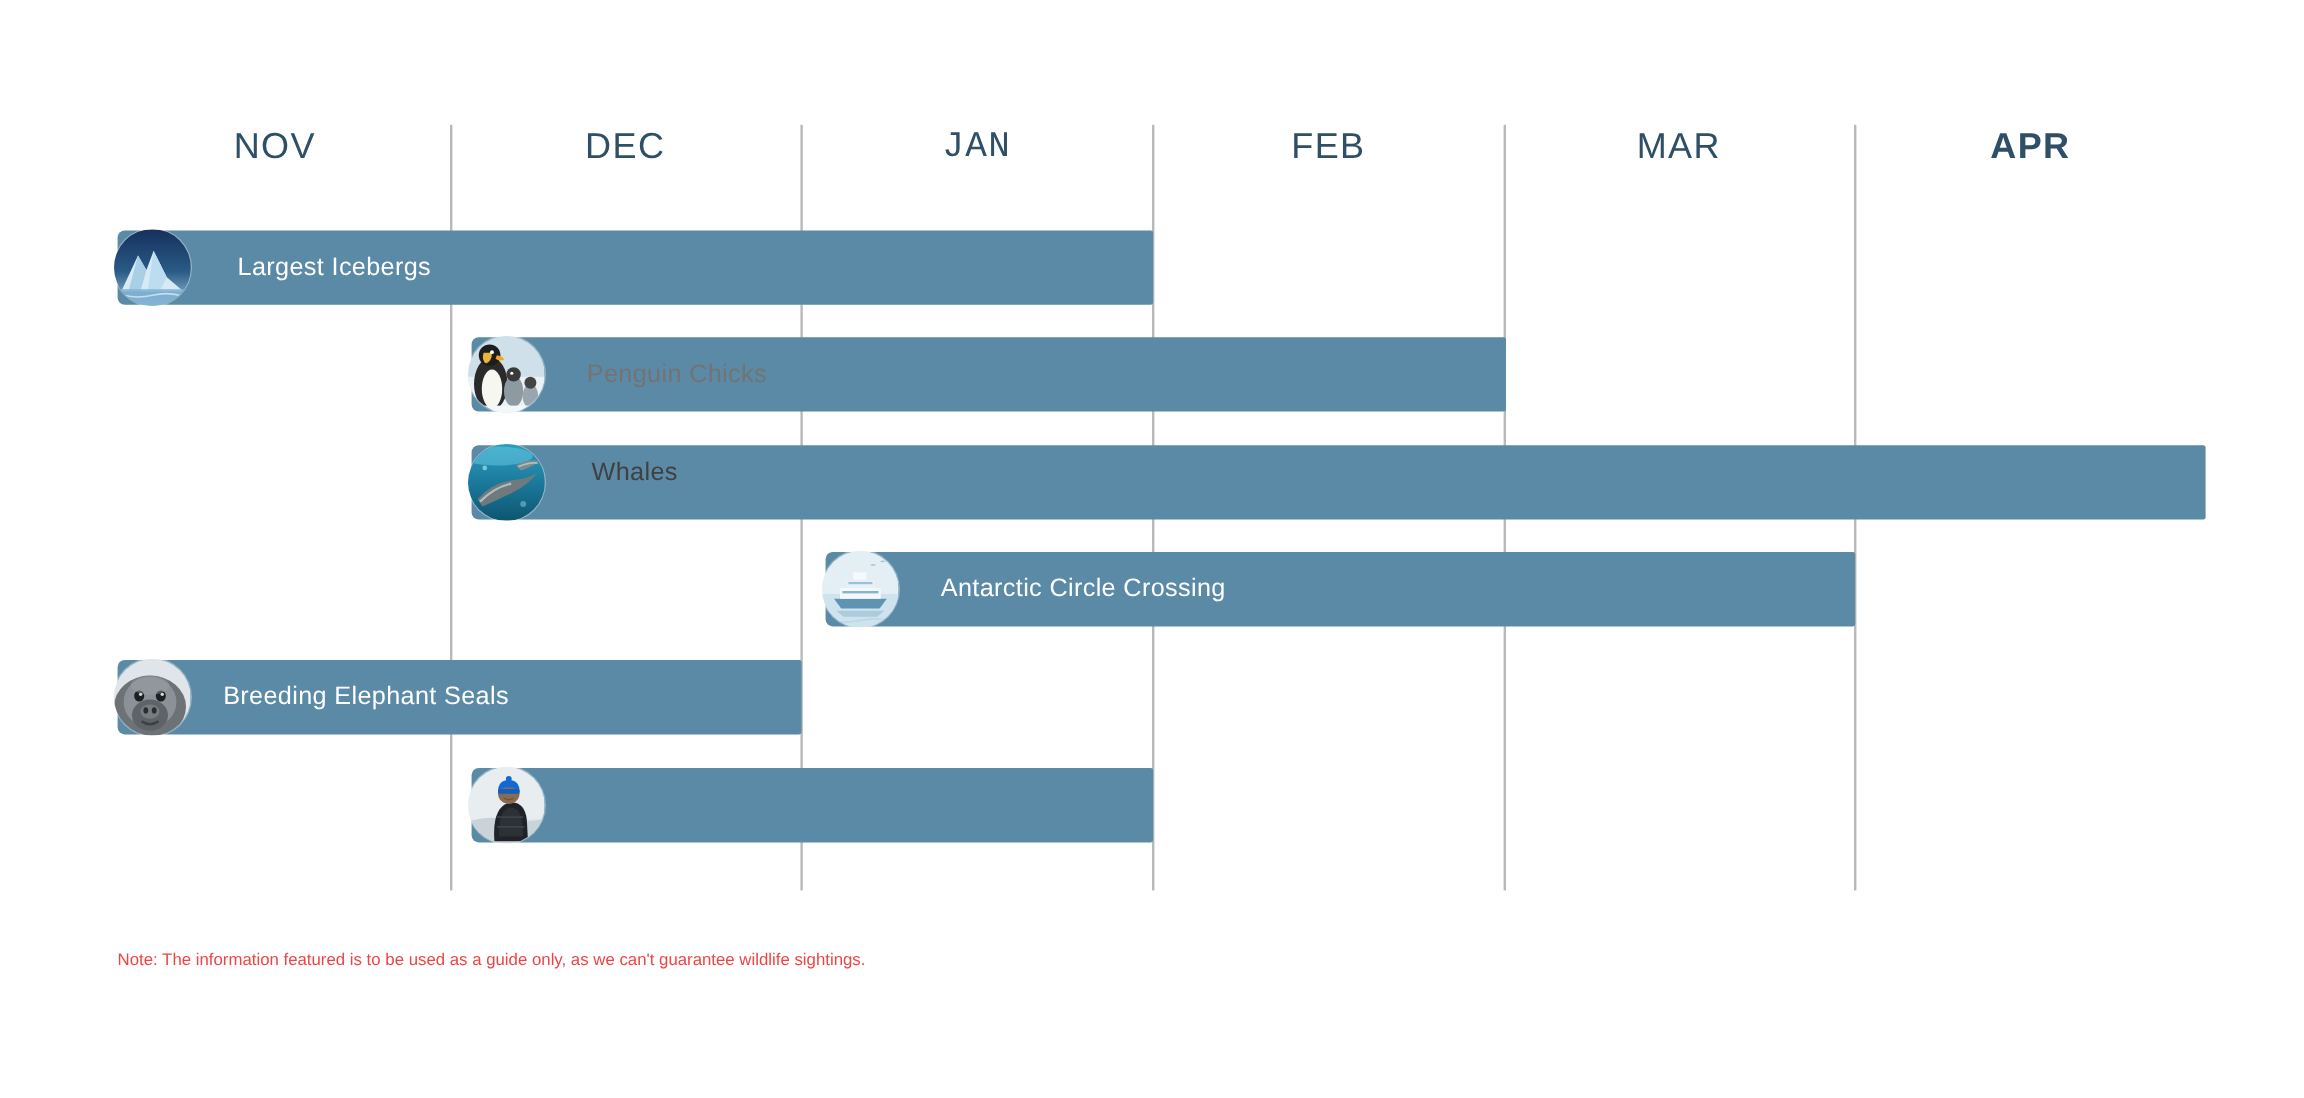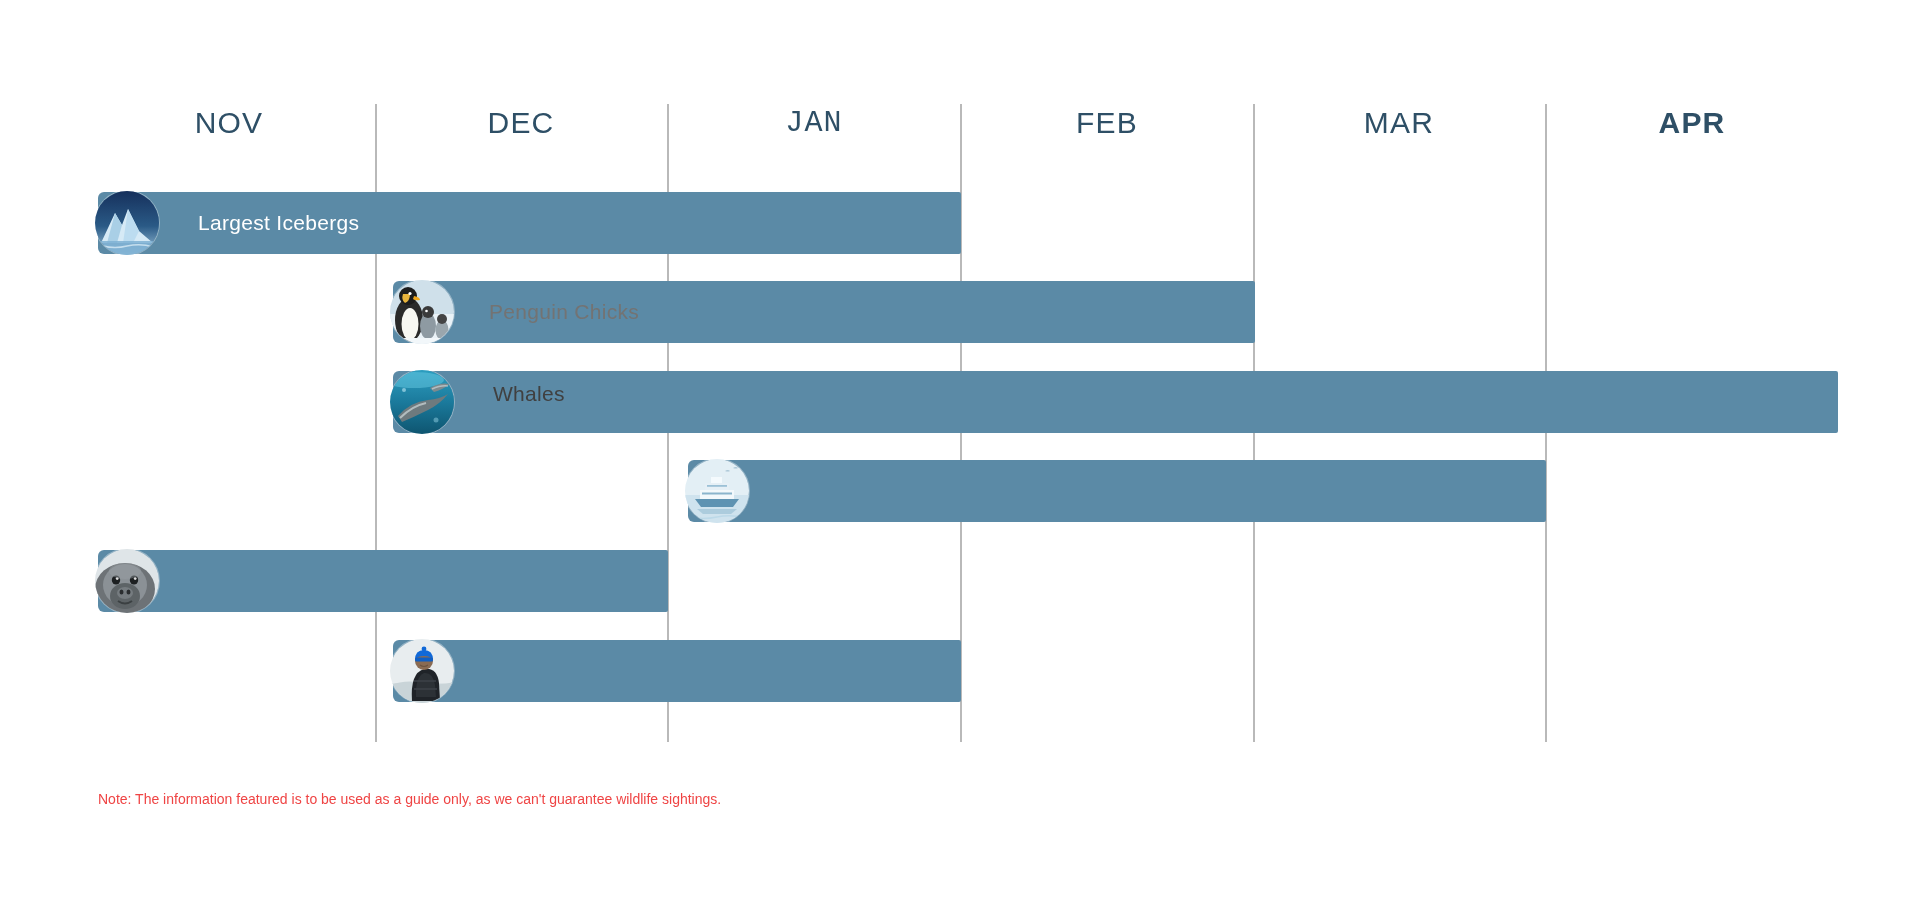--- a/index.html
+++ b/index.html
@@ -197,40 +197,42 @@
       <rect x="20" y="24" width="24" height="7" fill="#e6f0f6"></rect>
       <rect x="26" y="18" width="11" height="6" fill="#f4fafd"></rect>
       <rect x="17" y="33.5" width="30" height="2" fill="#8ab4cc"></rect>
       <rect x="22" y="26" width="20" height="1.8" fill="#9cc1d6"></rect>
       <path d="M12 50 L52 50 L46 55 L18 55 Z" fill="#8fb9d0" opacity="0.55"></path>
       <path d="M4 58 Q18 61 32 58 Q46 55 60 59" stroke="#bcd9e8" stroke-width="1.6" fill="none"></path>
       <path d="M40 12 q3 -2 5 0 q-2 1 -5 0" fill="#aac6d6"></path>
       <path d="M48 9 q3 -2 5 0 q-2 1 -5 0" fill="#aac6d6"></path>
     </svg>
       </div>
+      <div class="bar-label" style="left: 784px; top: 460px; color: rgb(255, 255, 255);">Antarctic Circle Crossing</div>
       <div class="bar-row" style="left: 98px; top: 550px; width: 570px;">
         <div class="bar" style="background: rgb(91, 138, 166);"></div>
       </div>
       <div class="bar-icon" style="position: absolute; left: 95px; top: 549px;">
     <svg viewBox="0 0 64 64">
       <rect width="64" height="64" fill="#dfe5e8"></rect>
       <ellipse cx="30" cy="40" rx="30" ry="26" fill="#6d7276"></ellipse>
       <ellipse cx="30" cy="36" rx="22" ry="21" fill="#8b9196"></ellipse>
       <ellipse cx="30" cy="47" rx="15" ry="13" fill="#5d6366"></ellipse>
       <ellipse cx="21" cy="31" rx="4.2" ry="4.6" fill="#1d2022"></ellipse>
       <ellipse cx="39" cy="31" rx="4.2" ry="4.6" fill="#1d2022"></ellipse>
       <circle cx="22.2" cy="29.6" r="1.4" fill="#ffffff" opacity="0.85"></circle>
       <circle cx="40.2" cy="29.6" r="1.4" fill="#ffffff" opacity="0.85"></circle>
       <ellipse cx="30" cy="44" rx="8" ry="6" fill="#767c80"></ellipse>
       <ellipse cx="26.5" cy="43" rx="2" ry="2.6" fill="#2a2d2f"></ellipse>
       <ellipse cx="33.5" cy="43" rx="2" ry="2.6" fill="#2a2d2f"></ellipse>
       <path d="M23 52 Q30 57 37 52" stroke="#3b4042" stroke-width="2" fill="none"></path>
       <ellipse cx="30" cy="22" rx="16" ry="8" fill="#9aa0a4" opacity="0.45"></ellipse>
     </svg>
       </div>
+      <div class="bar-label" style="left: 186px; top: 550px; color: rgb(255, 255, 255);">Breeding Elephant Seals</div>
       <div class="bar-row" style="left: 393px; top: 640px; width: 568px;">
         <div class="bar" style="background: rgb(91, 138, 166);"></div>
       </div>
       <div class="bar-icon" style="position: absolute; left: 390px; top: 639px;">
     <svg viewBox="0 0 64 64">
       <rect width="64" height="64" fill="#e8edef"></rect>
       <rect x="0" y="44" width="64" height="20" fill="#dbe3e6"></rect>
       <path d="M0 46 Q16 40 34 44 Q50 47 64 43 L64 64 L0 64 Z" fill="#c9d4d8"></path>
       <path d="M22 62 Q20 34 34 30 Q47 28 49 44 L50 62 Z" fill="#1f2328"></path>
       <path d="M26 58 Q25 38 34 34 Q43 33 45 46 L46 58 Z" fill="#2c3136"></path>

